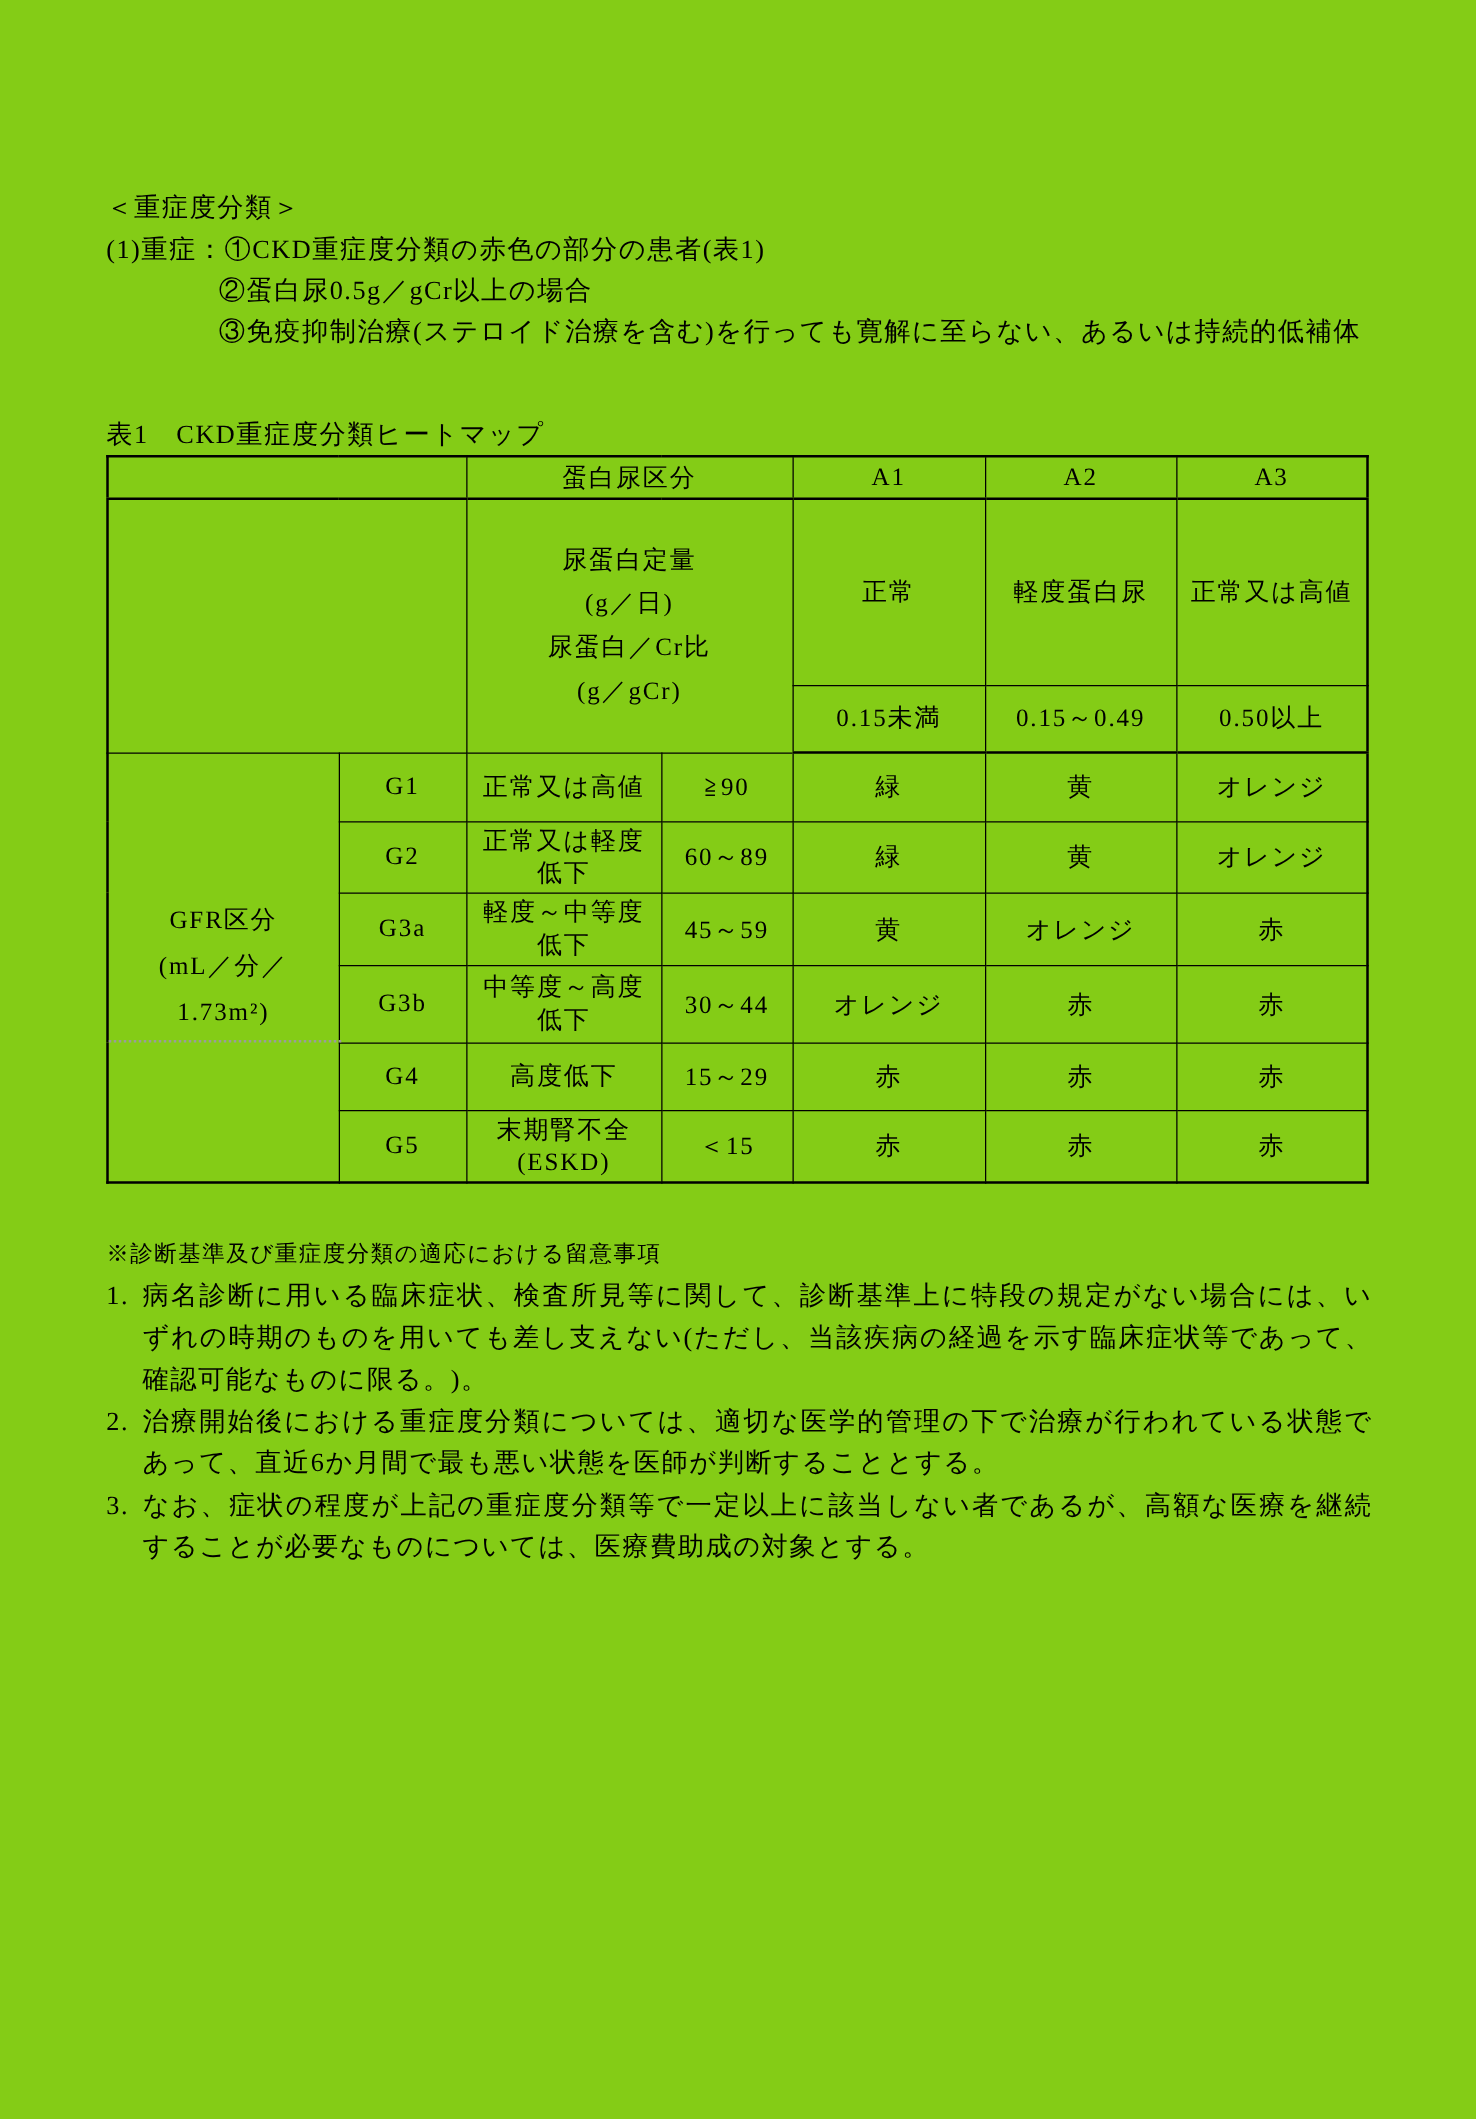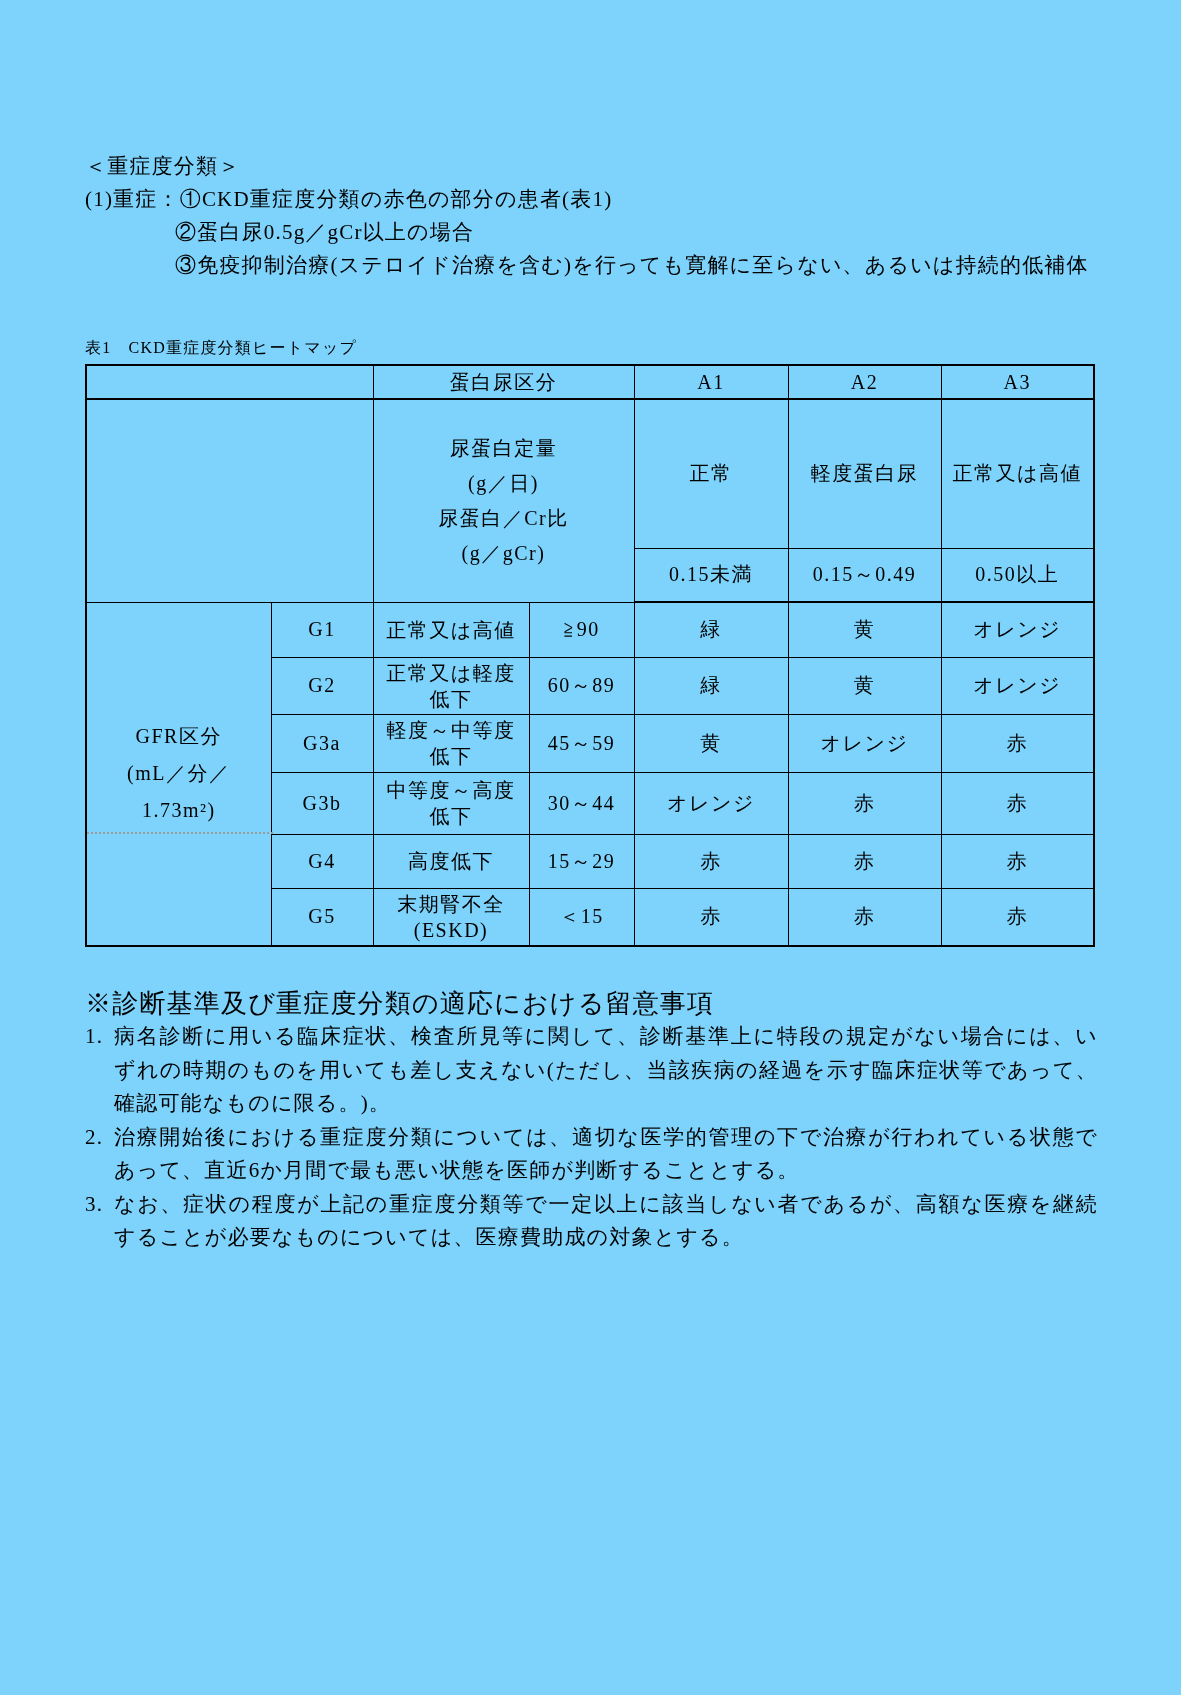--- a/index.html
+++ b/index.html
@@ -2,41 +2,41 @@
 <html lang="ja"><head>
 <meta charset="utf-8">
 <title>Document</title>
 <style>
   * { margin:0; padding:0; box-sizing:border-box; }
   html,body { background:#ffffff; }
   body { font-family:"Liberation Serif","DejaVu Serif",serif; color:#000; }
   .page {
     position:relative;
     width:1181px; height:1695px;
-    background:#7dd3fc;
+    background:#84cc16;
     overflow:hidden;
   }
   .content {
     position:absolute;
     left:85px; top:150px;
     width:1013px;
   }
   .line {
     font-size:21px;
     line-height:33px;
     letter-spacing:1.2px;
     white-space:nowrap;
   }
   .indent-1 { padding-left:25px; }
   .indent-2 { padding-left:90px; }
   .indent-3 { padding-left:107px; }
 
   .caption {
     margin-top:49px;
-    font-size:16px;
+    font-size:21px;
     line-height:33px;
     letter-spacing:1.2px;
   }
 
   .table-wrap { position:relative; width:1010px; }
   table.heatmap {
     border-collapse:collapse;
     table-layout:fixed;
     width:1008px;
     border:2px solid #000;
@@ -78,21 +78,21 @@
 
   .pb-line {
     position:absolute;
     left:2px; top:468px;
     width:186px; height:0;
     border-top:2px dotted #9b9b9b;
   }
 
   .notes-heading {
     margin-top:40px;
-    font-size:26px;
+    font-size:18px;
     line-height:33px;
     letter-spacing:1.2px;
   }
   .note-item {
     display:flex;
     font-size:21px;
     line-height:33.5px;
     letter-spacing:1.2px;
   }
   .note-item .num { flex:none; width:29px; }

